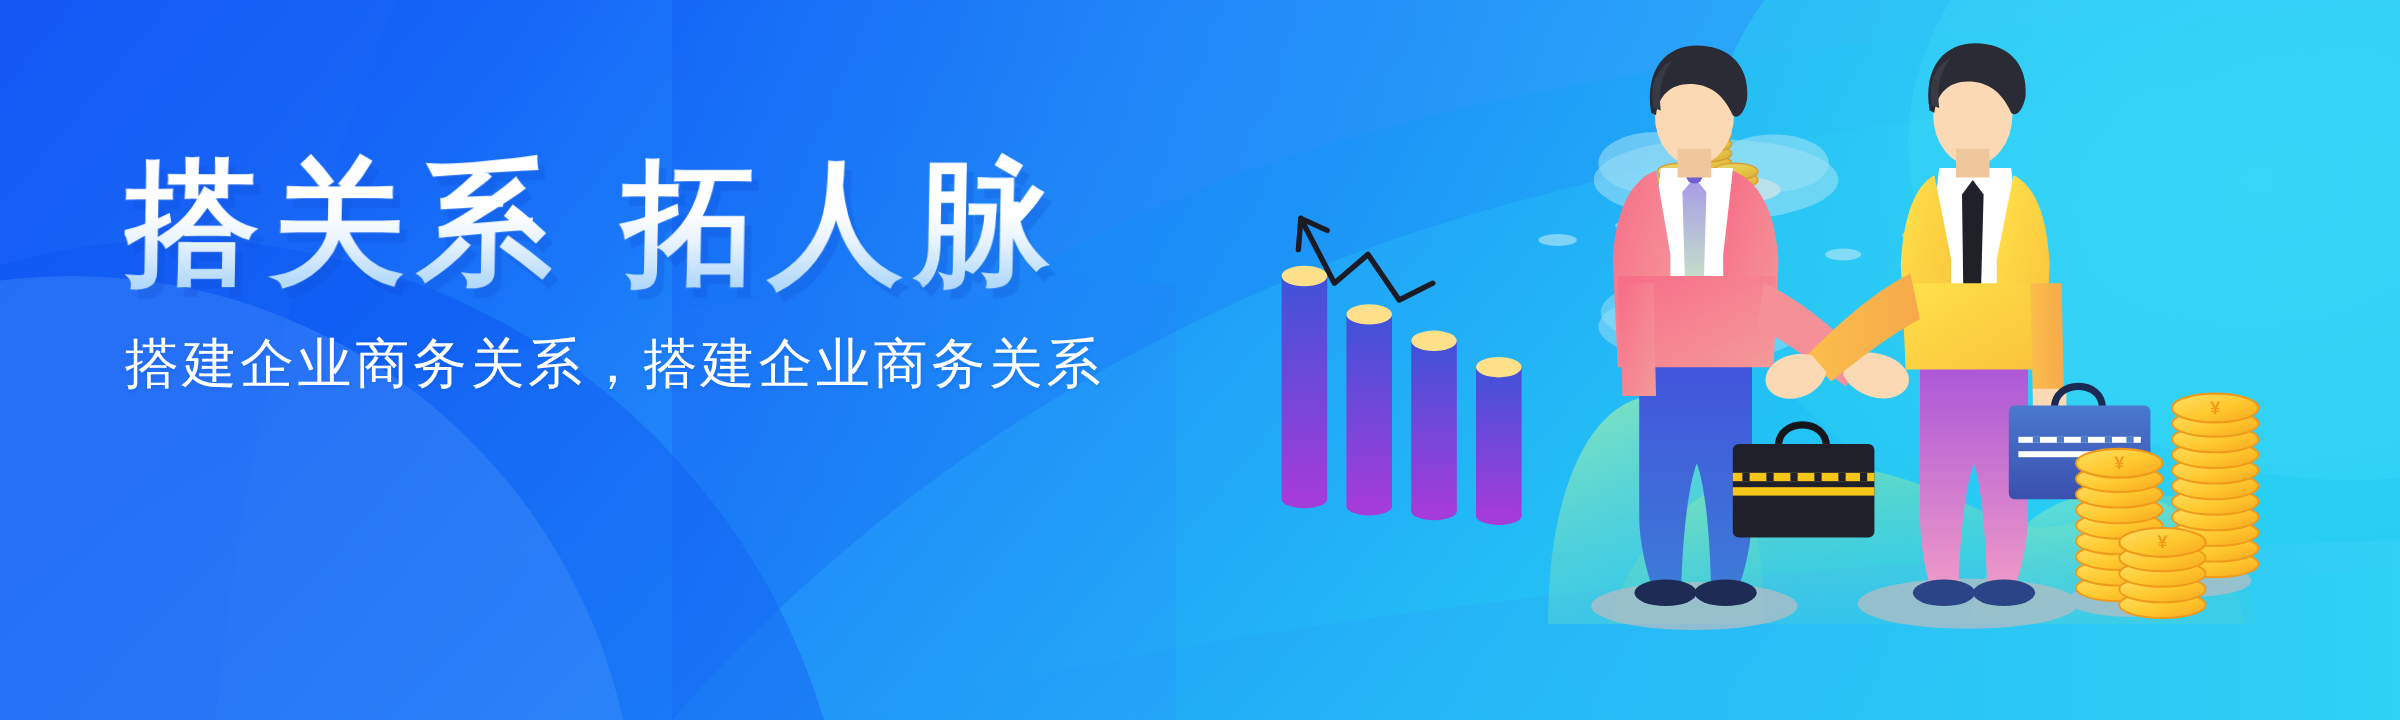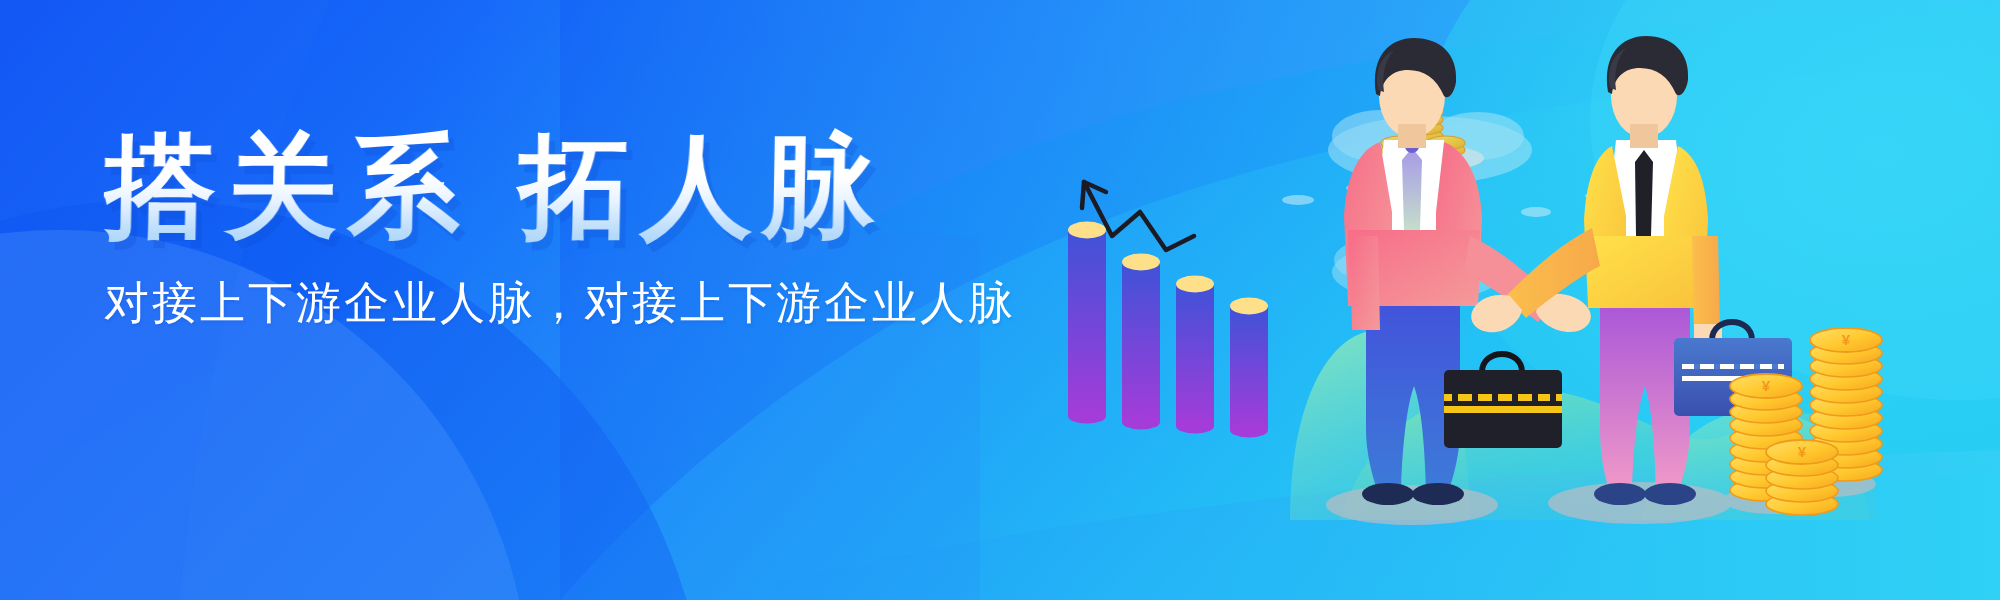--- a/index.html
+++ b/index.html
@@ -348,16 +348,16 @@
         <ellipse cx="762" cy="478" rx="36" ry="11" fill="url(#coinG)" stroke="#f09a1c" stroke-width="1.6"></ellipse>
         <ellipse cx="762" cy="465" rx="36" ry="11" fill="url(#coinG)" stroke="#f09a1c" stroke-width="1.6"></ellipse>
         <ellipse cx="762" cy="452" rx="36" ry="12" fill="url(#coinG)" stroke="#f09a1c" stroke-width="1.8"></ellipse>
         <text x="762" y="457" text-anchor="middle" font-size="15" fill="#f09a1c" font-family="'Liberation Sans',sans-serif" font-weight="bold">¥</text>
       </g>
     </svg>
   </div>
 
   <div id="text-block">
     <div id="headline">搭关系 拓人脉</div>
-    <div id="subline">对接上下游企业人脉，对接上下游企业人脉</div>
+    <div id="subline">搭建企业商务关系，搭建企业商务关系</div>
   </div>
 
 </div>
 
 </body></html>

